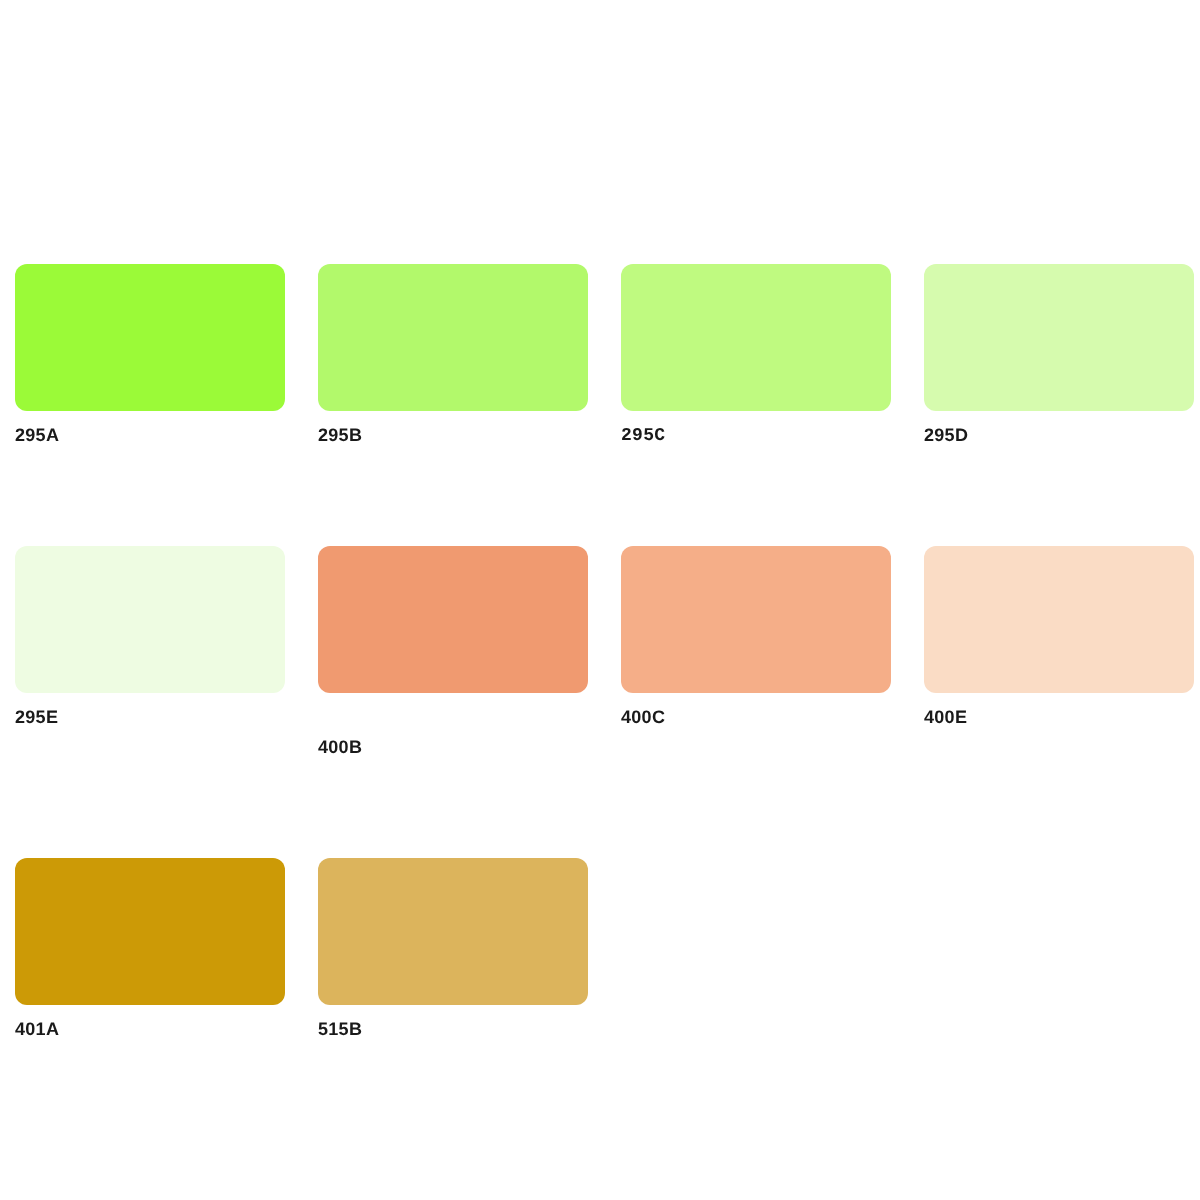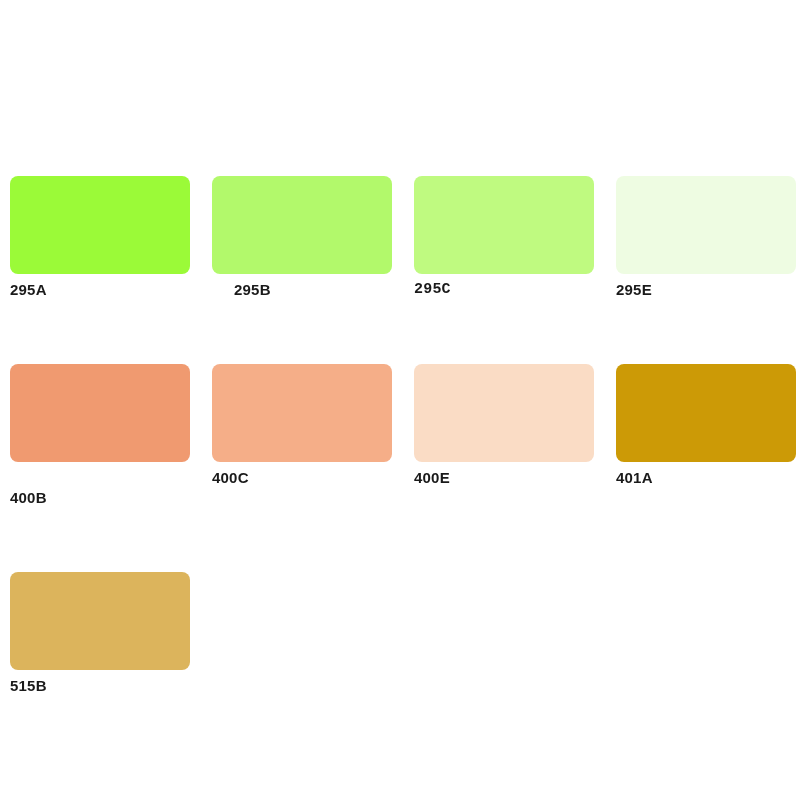--- a/index.html
+++ b/index.html
@@ -36,21 +36,21 @@
   }
   .swatch-chip {
     width: 180px;
     height: 98px;
     border-radius: 8px;
     display: block;
   }
   .swatch-label {
     margin-top: 9px;
     font-family: "Liberation Sans", sans-serif;
-    font-size: 15px;
+    font-size: 12px;
     font-weight: bold;
     color: #1a1a1a;
     letter-spacing: 0.2px;
     line-height: 14px;
     text-align: left;
     white-space: nowrap;
   }
 </style>
 </head>
 <body>
@@ -58,28 +58,32 @@
 <div class="palette-page" style="background-color: rgb(255, 255, 255);">
   <div class="swatch-grid">
 
     <div class="swatch-cell">
       <div class="swatch-chip" style="background-color: rgb(155, 250, 56); border-radius: 8px;"></div>
       <div class="swatch-label" style="color: rgb(26, 26, 26);">295A</div>
     </div>
 
     <div class="swatch-cell">
       <div class="swatch-chip" style="background-color: rgb(178, 249, 107); border-radius: 8px;"></div>
-      <div class="swatch-label" style="color: rgb(26, 26, 26); margin-left: 22px;">295B</div>
+      <div class="swatch-label" style="color: rgb(26, 26, 26);">295B</div>
     </div>
 
     <div class="swatch-cell">
       <div class="swatch-chip" style="background-color: rgb(191, 250, 128); border-radius: 8px;"></div>
       <div class="swatch-label" style="color: rgb(26, 26, 26); font-family: Liberation Mono, monospace;">295C</div>
     </div>
 
+    <div class="swatch-cell">
+      <div class="swatch-chip" style="background-color: rgb(214, 251, 174); border-radius: 8px;"></div>
+      <div class="swatch-label" style="color: rgb(26, 26, 26);">295D</div>
+    </div>
 
     <div class="swatch-cell">
       <div class="swatch-chip" style="background-color: rgb(238, 252, 226); border-radius: 8px;"></div>
       <div class="swatch-label" style="color: rgb(26, 26, 26);">295E</div>
     </div>
 
 
     <div class="swatch-cell">
       <div class="swatch-chip" style="background-color: rgb(240, 154, 112); border-radius: 8px;"></div>
       <div class="swatch-label" style="color: rgb(26, 26, 26); margin-top: 29px;">400B</div>

